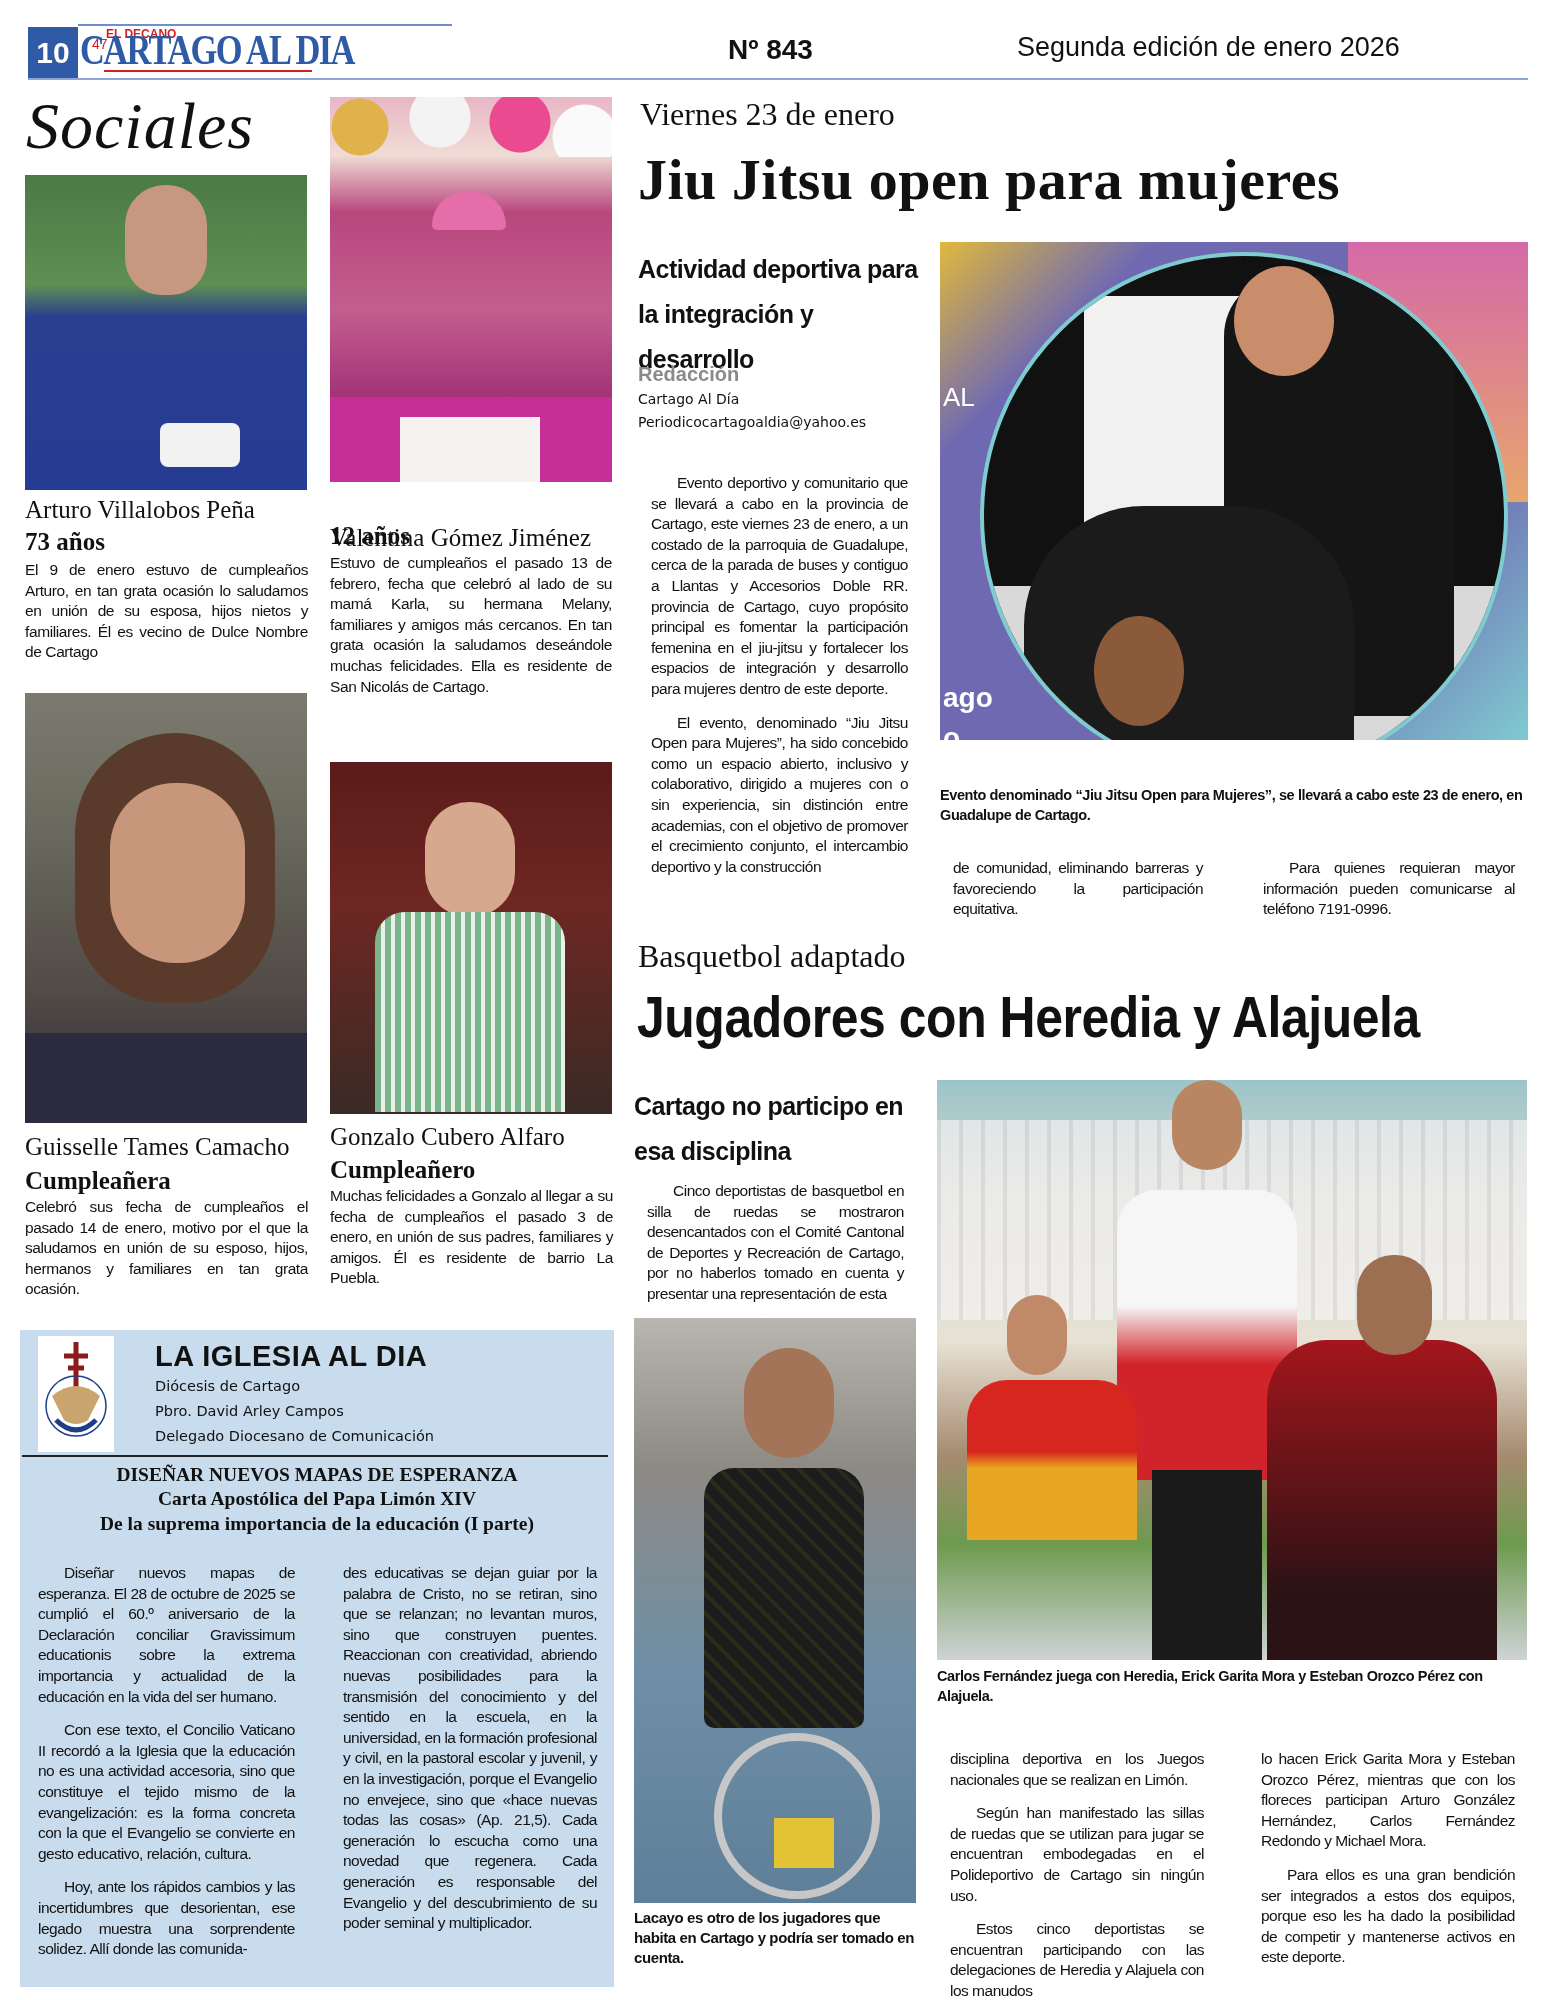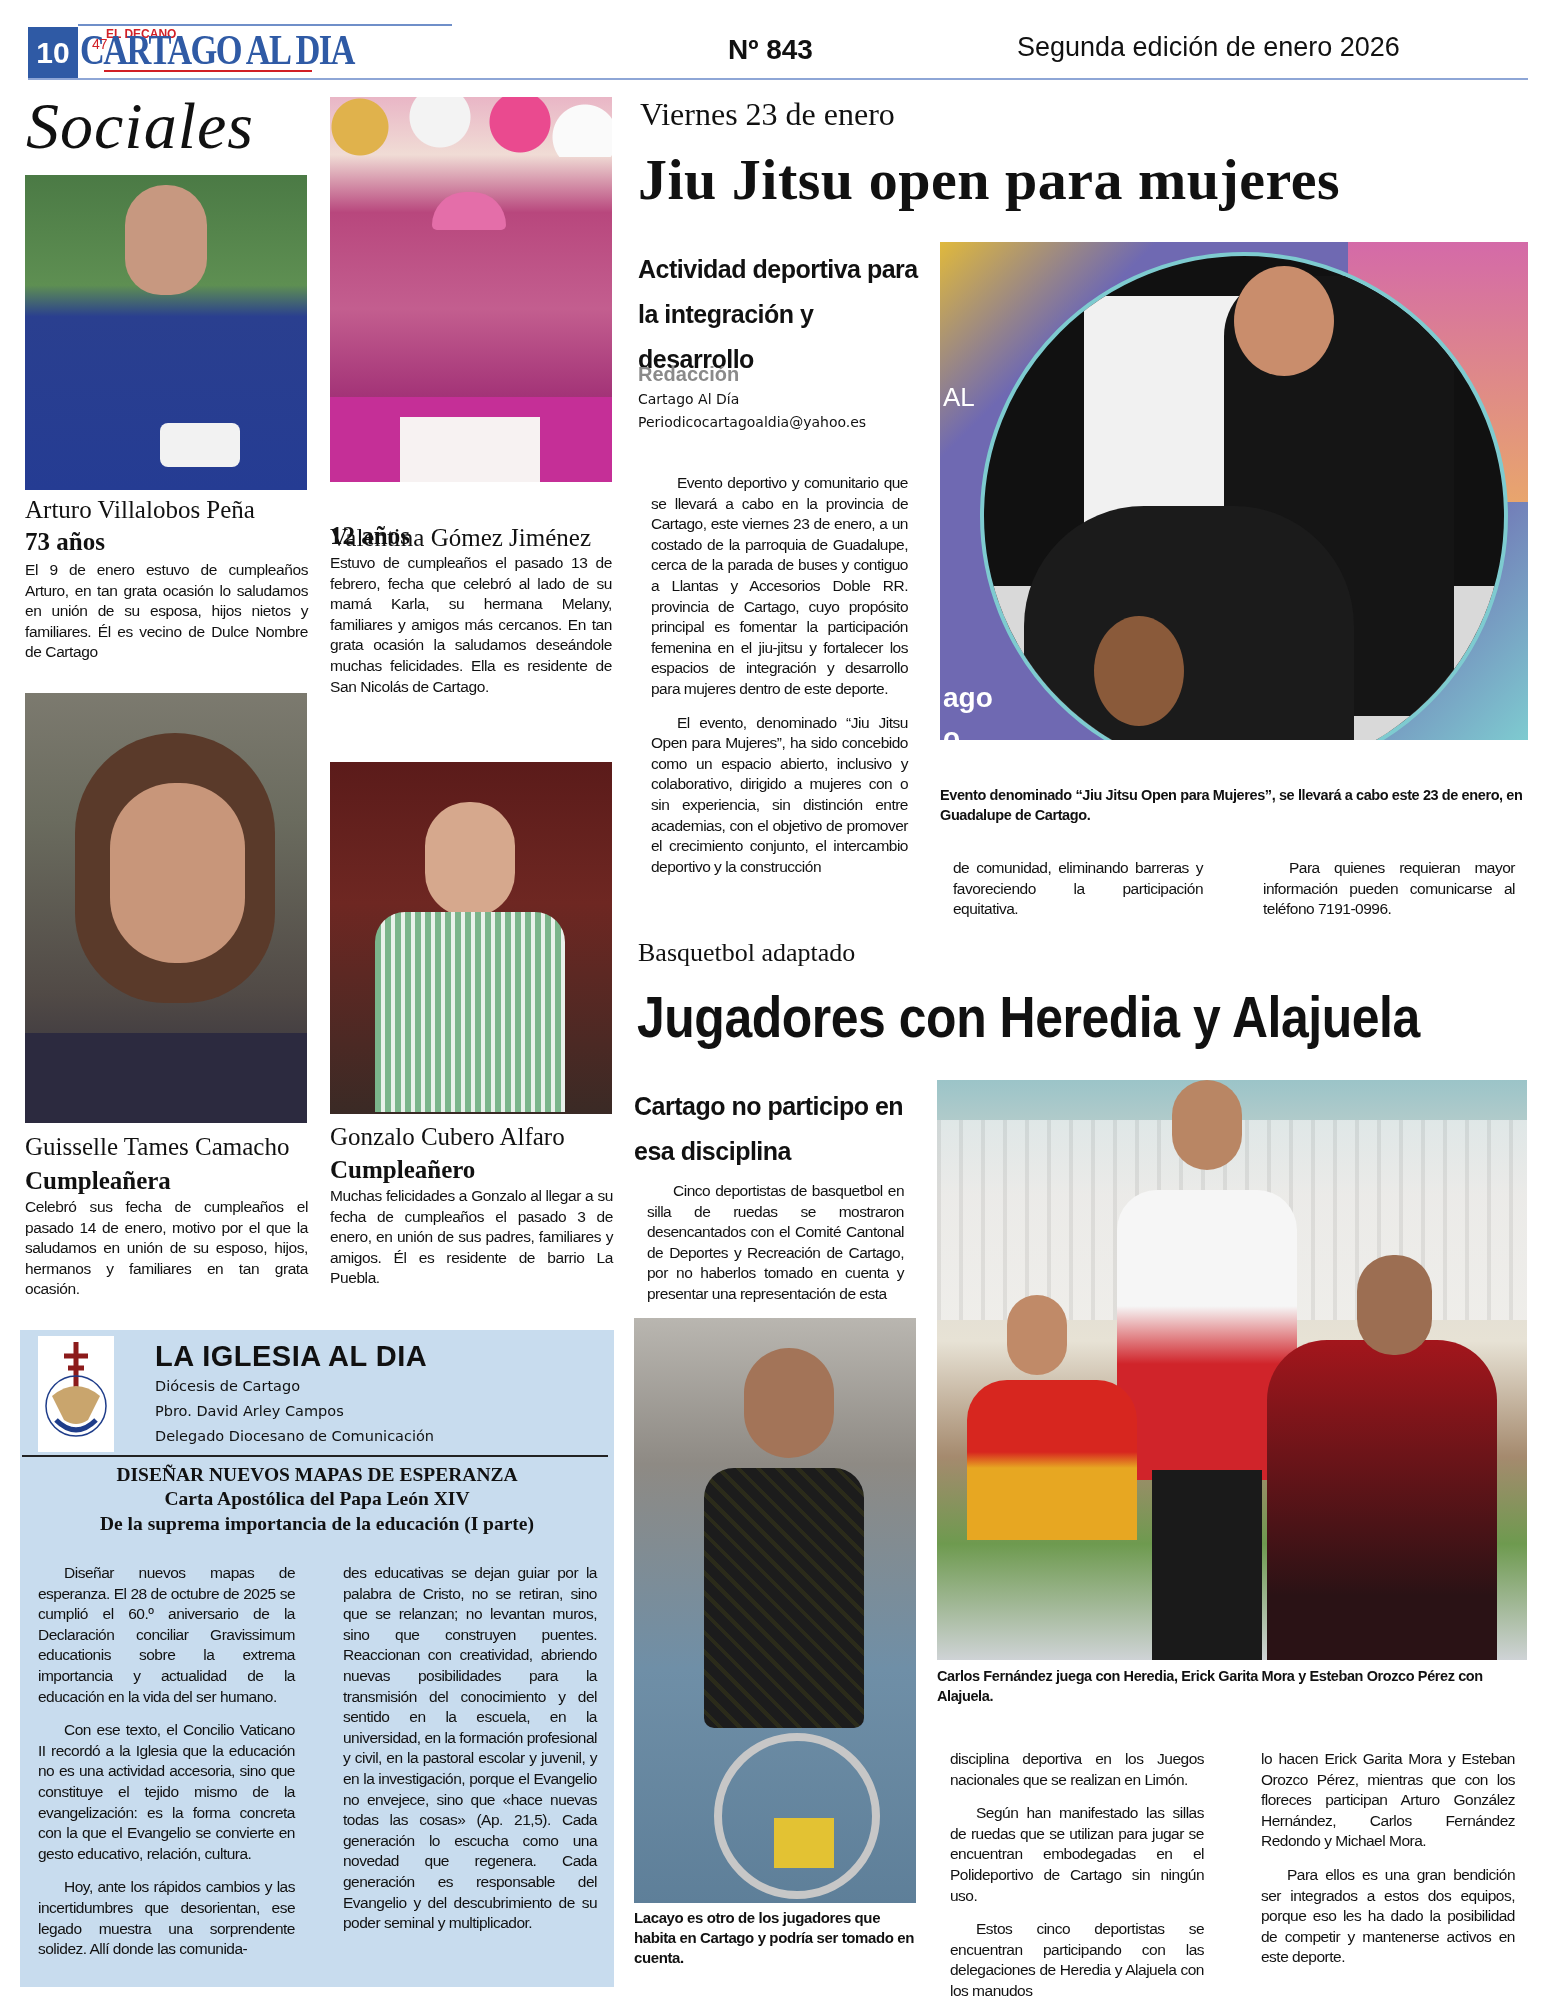--- a/index.html
+++ b/index.html
@@ -33,21 +33,21 @@
 
   
   #jj-kicker { left: 640px; top: 96px; font-size: 32px; }
   #jj-title { left: 638px; top: 146px; font-size: 58px; font-weight: bold; letter-spacing: 0.5px; }
   .deck { font-family: "Liberation Sans", sans-serif; font-weight: bold; font-size: 25px; line-height: 45px; letter-spacing: -0.5px; }
   #byline-label { left: 638px; top: 363px; font-size: 20px; font-weight: bold; color: #8a8a8a; }
   .byline-line { font-family: "DejaVu Sans", sans-serif; font-size: 14px; }
   .caption { font-family: "Liberation Sans", sans-serif; font-weight: bold; font-size: 14.5px; line-height: 20px; letter-spacing: -0.4px; }
 
   
-  #bq-kicker { left: 638px; top: 938px; font-size: 26px; }
+  #bq-kicker { left: 638px; top: 938px; font-size: 32px; }
   #bq-title { left: 637px; top: 983px; font-size: 58px; font-weight: bold; letter-spacing: -0.5px; transform: scaleX(0.86); transform-origin: left top; }
 
   
   #iglesia-box { left: 20px; top: 1330px; width: 594px; height: 657px; background: #c8dcee; }
   #iglesia-logo { left: 38px; top: 1336px; width: 76px; height: 116px; background: #fff; }
   #iglesia-title { left: 155px; top: 1340px; font-size: 29px; font-weight: bold; letter-spacing: 0.5px; }
   .iglesia-meta { font-family: "DejaVu Sans", sans-serif; font-size: 14.5px; }
   #iglesia-rule { left: 22px; top: 1455px; width: 586px; height: 2px; background: #222; }
   .ig-head { font-family: "Liberation Serif", serif; font-weight: bold; font-size: 19.5px; text-align: center; width: 594px; left: 20px; }
 </style>
@@ -181,21 +181,21 @@
     <path d="M18 84 Q38 104 58 84" stroke="#1f3d8a" stroke-width="5" fill="none"></path>
     <circle cx="38" cy="70" r="30" stroke="#1f3d8a" stroke-width="1.5" fill="none"></circle>
   </svg>
 </div>
 <div class="abs sans" id="iglesia-title">LA IGLESIA  AL DIA</div>
 <div class="abs iglesia-meta" style="left:155px;top:1378px;">Diócesis de Cartago</div>
 <div class="abs iglesia-meta" style="left:155px;top:1403px;">Pbro. David Arley Campos</div>
 <div class="abs iglesia-meta" style="left:155px;top:1428px;">Delegado Diocesano de Comunicación</div>
 <div class="abs" id="iglesia-rule"></div>
 <div class="abs ig-head" style="top:1464px;">DISEÑAR NUEVOS MAPAS DE ESPERANZA</div>
-<div class="abs ig-head" style="top:1488px;">Carta Apostólica del Papa León XIV</div>
+<div class="abs ig-head" style="top:1488px;">Carta Apostólica del Papa Limón XIV</div>
 <div class="abs ig-head" style="top:1513px;">De la suprema importancia de la educación (I parte)</div>
 
 <div class="abs body-text" style="left:25px;top:1550px;width:283px;">
   <p class="ind">Diseñar nuevos mapas de esperanza. El 28 de octubre de 2025 se cumplió el 60.º aniversario de la Declaración conciliar Gravissimum educationis sobre la extrema importancia y actualidad de la educación en la vida del ser humano.</p>
   <p class="ind">Con ese texto, el Concilio Vaticano II recordó a la Iglesia que la educación no es una actividad accesoria, sino que constituye el tejido mismo de la evangelización: es la forma concreta con la que el Evangelio se convierte en gesto educativo, relación, cultura.</p>
   <p class="ind">Hoy, ante los rápidos cambios y las incertidumbres que desorientan, ese legado muestra una sorprendente solidez. Allí donde las comunida-</p>
 </div>
 <div class="abs body-text" style="left:330px;top:1550px;width:280px;">
   <p>des educativas se dejan guiar por la palabra de Cristo, no se retiran, sino que se relanzan; no levantan muros, sino que construyen puentes. Reaccionan con creatividad, abriendo nuevas posibilidades para la transmisión del conocimiento y del sentido en la escuela, en la universidad, en la formación profesional y civil, en la pastoral escolar y juvenil, y en la investigación, porque el Evangelio no envejece, sino que «hace nuevas todas las cosas» (Ap. 21,5). Cada generación lo escucha como una novedad que regenera. Cada generación es responsable del Evangelio y del descubrimiento de su poder seminal y multiplicador.</p>
 </div>

